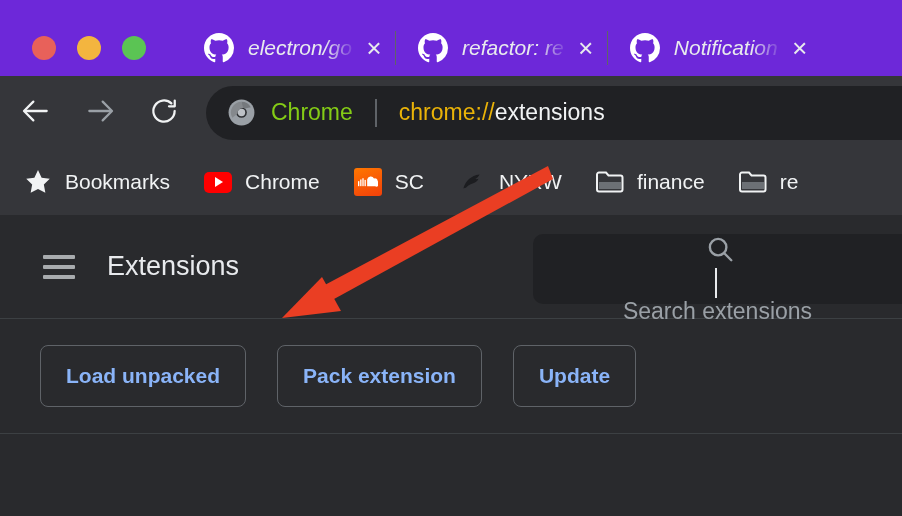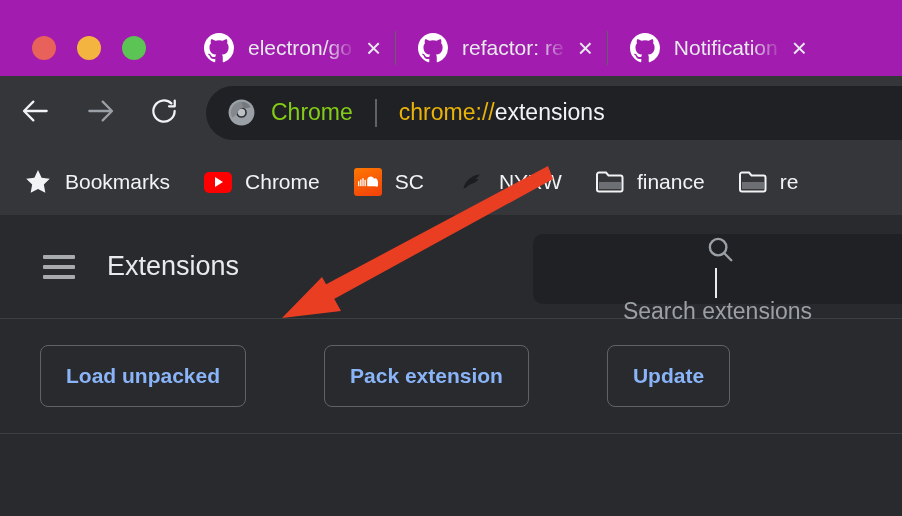--- a/index.html
+++ b/index.html
@@ -7,22 +7,22 @@
     width: 902px; height: 516px;
     background: #202124;
     font-family: "Liberation Sans", sans-serif;
     overflow: hidden;
   }
   #app { position: relative; width: 902px; height: 516px; overflow: hidden; }
 
   
   .tabstrip {
     position: absolute; left: 0; top: 0; width: 902px; height: 96px;
-    background: #a21caf;
-    display: flex; align-items: center;
+    background: #6d28d9;
+    display: flex; align-items: center; font-style: italic;
   }
   .traffic-lights {
     display: flex; align-items: center; gap: 21px;
     margin-left: 32px; margin-right: 58px;
   }
   .light { width: 24px; height: 24px; border-radius: 50%; }
   .light.red { background: #E8615A; }
   .light.yellow { background: #F3B53F; }
   .light.green { background: #5BC454; }
 
@@ -122,21 +122,20 @@
   }
   .search-icon { margin-left: 30px; margin-right: 26px; flex: none; }
   .search-caret {
     width: 2px; height: 30px; background: #E8EAED; flex: none; margin-right: 3px;
   }
   .search-placeholder { font-size: 23px; color: #9AA0A6; white-space: nowrap; }
 
   .ext-toolbar {
     height: 115px; display: flex; align-items: center; padding-left: 40px;
     border-bottom: 1px solid #3C4043;
-    gap: 47px;
   }
   .ext-btn {
     height: 62px; padding: 0 25px; background: transparent;
     border: 1px solid #5F6368; border-radius: 8px;
     color: #8AB4F8; font-size: 21px; font-weight: bold;
     font-family: "Liberation Sans", sans-serif;
     display: flex; align-items: center; justify-content: center;
     margin-right: 31px; white-space: nowrap; cursor: pointer;
   }
 

